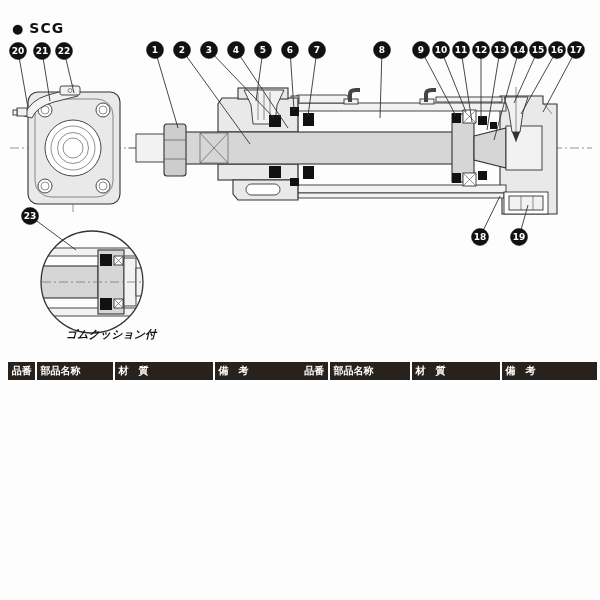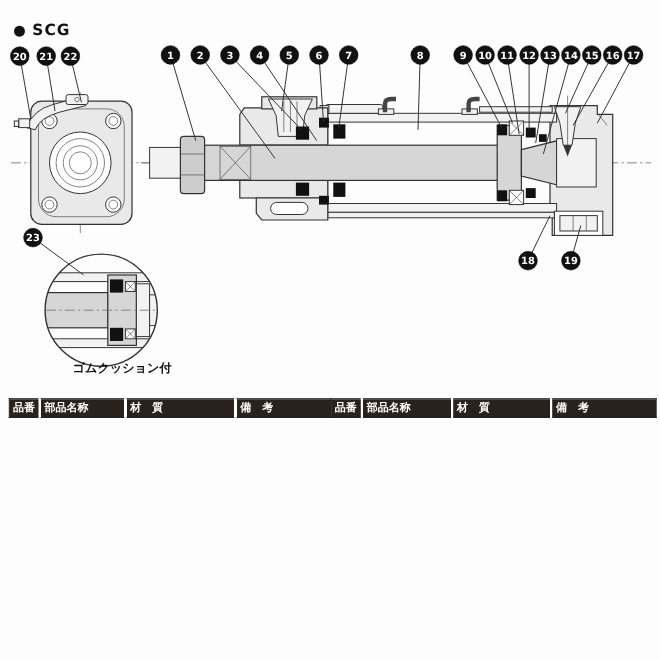--- a/index.html
+++ b/index.html
@@ -19,21 +19,21 @@
   .ol2{stroke:#333;stroke-width:.9;fill:#f2f2f2;}
   .wh{stroke:#333;stroke-width:.9;fill:#ffffff;}
   .rodf{stroke:#333;stroke-width:1.1;fill:#d6d6d6;}
   .seal{fill:#111;stroke:none;}
   .thin{stroke:#444;stroke-width:.6;fill:none;}
   .leader{stroke:#333;stroke-width:.9;fill:none;}
   .callout-circle{fill:#111;stroke:#000;stroke-width:.5;}
   .callout-num{fill:#fff;font-weight:bold;font-size:9px;text-anchor:middle;}
   .detail-caption{
     position:absolute;left:46px;top:327px;width:130px;text-align:center;
-    font-size:11px;font-weight:bold;color:#111;
+    font-size:11px;font-weight:bold;color:#111;font-style:italic;
   }
   
   .parts-table{
     position:absolute;top:362px;border-collapse:collapse;table-layout:fixed;
     border:1.5px solid #222;
   }
   .parts-table.left{left:8px;width:292px;}
   .parts-table.right{left:300px;width:296px;}
   .parts-table th{
     background:#29211b;color:#fff;font-size:10px;font-weight:bold;

